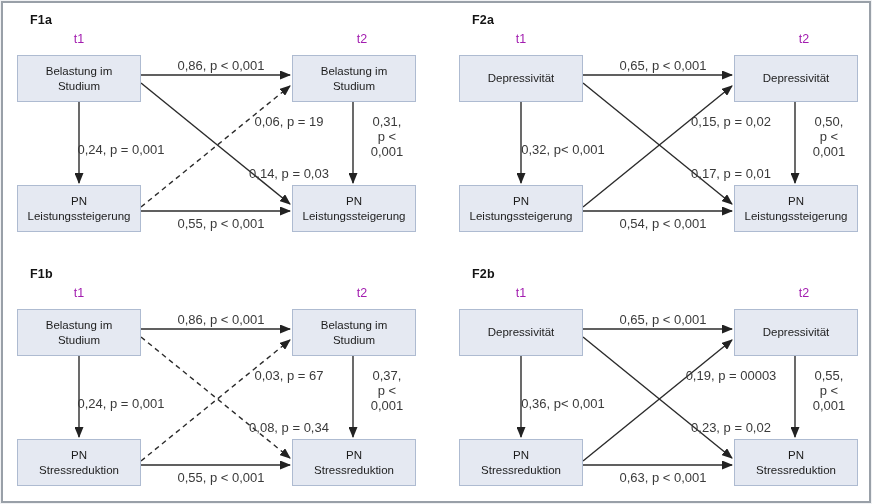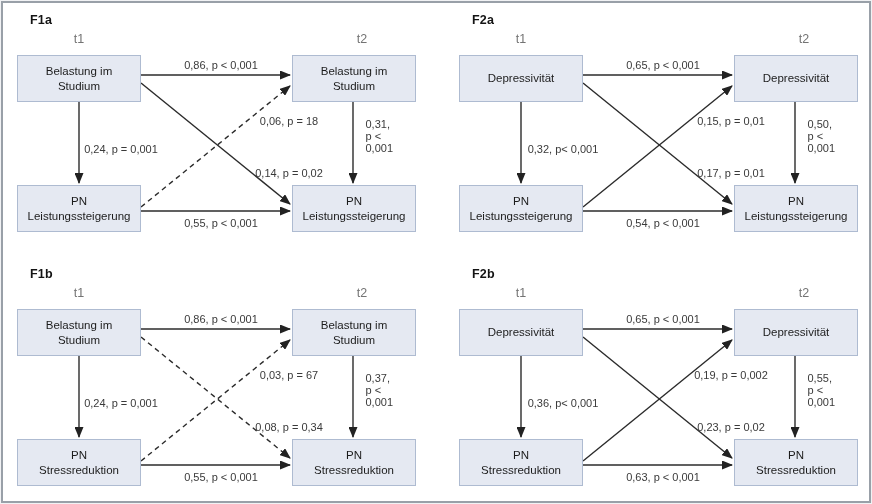--- a/index.html
+++ b/index.html
@@ -19,38 +19,38 @@
   .q3{left:4px;top:258px}
   .q4{left:446px;top:258px}
   .edges{position:absolute;left:0;top:0;width:426px;height:244px;}
   .edge{stroke:#2b2b2b;stroke-width:1.4;}
   .plabel{
     position:absolute;left:13px;top:9px;
     font-weight:bold;font-size:12.5px;color:#141414;letter-spacing:.2px;padding-left:13px;
   }
   .tlabel{
     position:absolute;top:28px;transform:translateX(-50%);
-    font-size:12.5px;color:#737373;
+    font-size:12.5px;color:#a21caf;
   }
   .t1{left:75px}
   .t2{left:358px}
   .box{
     position:absolute;width:122px;height:45px;
     background:#e5e9f2;border:1px solid #aebbd1;
     display:flex;align-items:center;justify-content:center;
     text-align:center;font-size:11.5px;line-height:1.3;color:#1c1c1c;
     white-space:pre-line;
   }
   .b-tl{left:13px;top:51px}
   .b-tr{left:288px;top:51px}
   .b-bl{left:13px;top:181px}
   .b-br{left:288px;top:181px}
   .elabel{
     position:absolute;transform:translate(-50%,-50%);
-    font-size:11px;color:#3a3a3a;white-space:pre-line;text-align:left;
+    font-size:13px;color:#3a3a3a;white-space:pre-line;text-align:center;
   }
   .e-top{left:217px;top:61px}
   .e-bottom{left:217px;top:219px}
   .e-left{left:117px;top:145px}
   .e-right{left:383px;top:132px}
   .e-crossup{left:285px;top:117px}
   .e-crossdown{left:285px;top:169px}
 </style>
 </head>
 <body>
@@ -82,22 +82,22 @@
   <div class="box b-tr">Belastung im
 Studium</div>
   <div class="box b-bl">PN
 Leistungssteigerung</div>
   <div class="box b-br">PN
 Leistungssteigerung</div>
   <div class="elabel e-top">0,86, p &lt; 0,001</div>
   <div class="elabel e-left">0,24, p = 0,001</div>
   <div class="elabel e-right">0,31,
 p &lt; 0,001</div>
-  <div class="elabel e-crossup">0,06, p = 18</div>
-  <div class="elabel e-crossdown">0,14, p = 0,02</div>
+  <div class="elabel e-crossup">0,06, p = 19</div>
+  <div class="elabel e-crossdown">0,14, p = 0,03</div>
   <div class="elabel e-bottom">0,55, p &lt; 0,001</div>
 </section>
 
 <section class="quad q2">
   <svg class="edges" viewBox="0 0 426 244">
     <line class="edge" x1="137" y1="71" x2="286" y2="71" marker-end="url(#arrw)" stroke-dasharray="none"></line>
     <line class="edge" x1="75" y1="98" x2="75" y2="179" marker-end="url(#arrw)" stroke-dasharray="none"></line>
     <line class="edge" x1="349" y1="98" x2="349" y2="179" marker-end="url(#arrw)" stroke-dasharray="none"></line>
     <line class="edge" x1="137" y1="79" x2="286" y2="200" marker-end="url(#arrw)" stroke-dasharray="none"></line>
     <line class="edge" x1="137" y1="203" x2="286" y2="82" marker-end="url(#arrw)" stroke-dasharray="none"></line>
@@ -109,21 +109,21 @@
   <div class="box b-tl">Depressivität</div>
   <div class="box b-tr">Depressivität</div>
   <div class="box b-bl">PN
 Leistungssteigerung</div>
   <div class="box b-br">PN
 Leistungssteigerung</div>
   <div class="elabel e-top">0,65, p &lt; 0,001</div>
   <div class="elabel e-left">0,32, p&lt; 0,001</div>
   <div class="elabel e-right">0,50,
 p &lt; 0,001</div>
-  <div class="elabel e-crossup">0,15, p = 0,01</div>
+  <div class="elabel e-crossup">0,15, p = 0,02</div>
   <div class="elabel e-crossdown">0,17, p = 0,01</div>
   <div class="elabel e-bottom">0,54, p &lt; 0,001</div>
 </section>
 
 <section class="quad q3">
   <svg class="edges" viewBox="0 0 426 244">
     <line class="edge" x1="137" y1="71" x2="286" y2="71" marker-end="url(#arrw)" stroke-dasharray="none"></line>
     <line class="edge" x1="75" y1="98" x2="75" y2="179" marker-end="url(#arrw)" stroke-dasharray="none"></line>
     <line class="edge" x1="349" y1="98" x2="349" y2="179" marker-end="url(#arrw)" stroke-dasharray="none"></line>
     <line class="edge" x1="137" y1="79" x2="286" y2="200" marker-end="url(#arrw)" stroke-dasharray="5,4"></line>
@@ -165,16 +165,16 @@
   <div class="box b-tl">Depressivität</div>
   <div class="box b-tr">Depressivität</div>
   <div class="box b-bl">PN
 Stressreduktion</div>
   <div class="box b-br">PN
 Stressreduktion</div>
   <div class="elabel e-top">0,65, p &lt; 0,001</div>
   <div class="elabel e-left">0,36, p&lt; 0,001</div>
   <div class="elabel e-right">0,55,
 p &lt; 0,001</div>
-  <div class="elabel e-crossup">0,19, p = 0,002</div>
+  <div class="elabel e-crossup">0,19, p = 00003</div>
   <div class="elabel e-crossdown">0,23, p = 0,02</div>
   <div class="elabel e-bottom">0,63, p &lt; 0,001</div>
 </section>
 
 </body></html>

